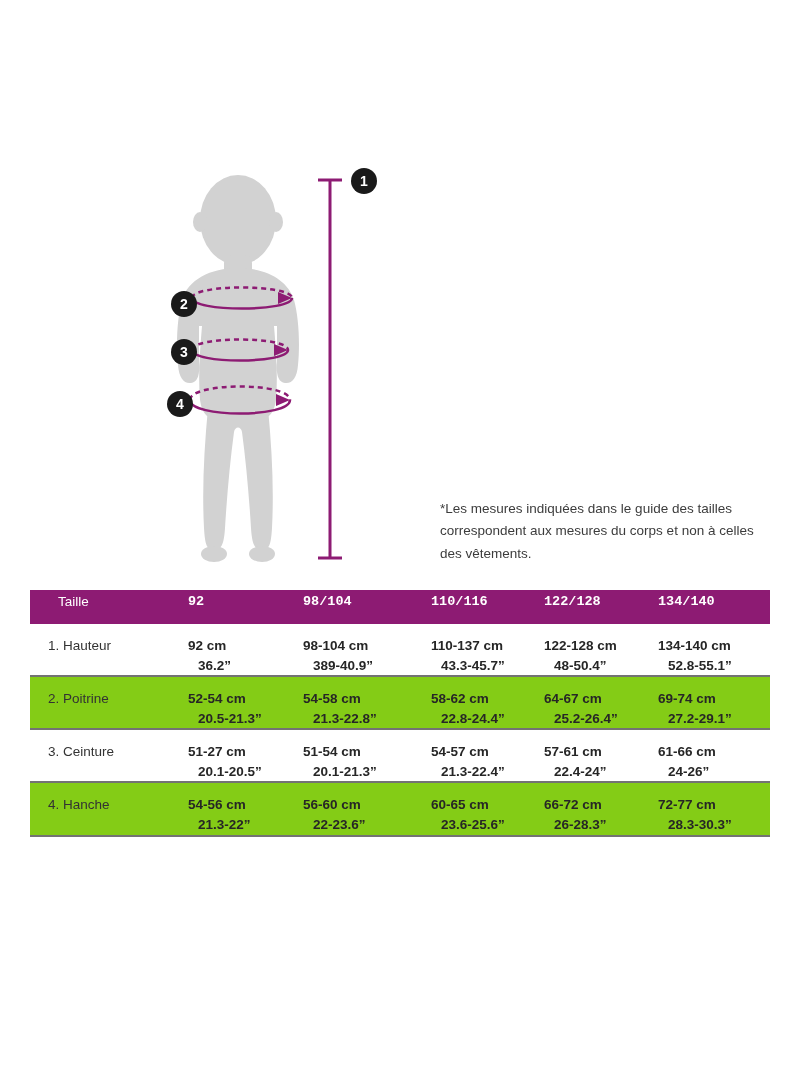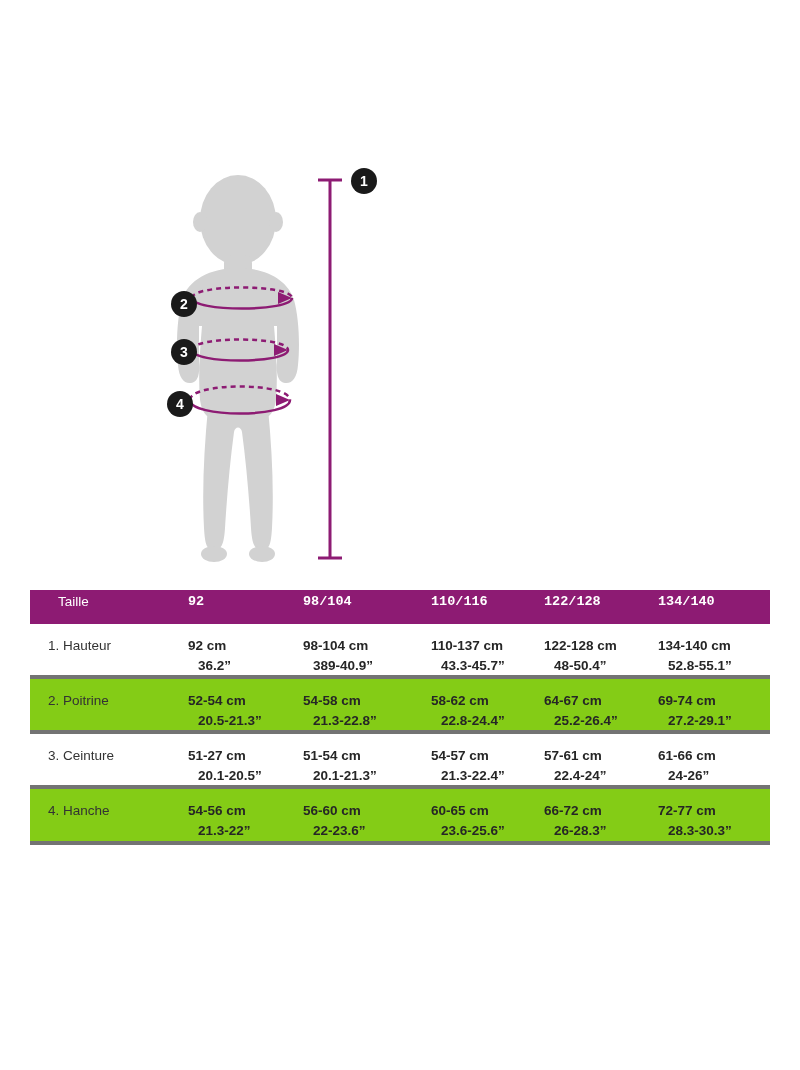--- a/index.html
+++ b/index.html
@@ -65,21 +65,21 @@
   .size-table thead tr.head-row th.hdr-label { font-weight: normal; padding-left: 28px; }
   .size-table thead tr.head-row th.hdr-val { font-weight: bold; font-family: Liberation Mono, monospace; }
   .size-table thead tr.head-row:first-child th { padding-top: 15px; padding-bottom: 4px; }
   .size-table thead tr.head-row:last-child th { padding-top: 4px; padding-bottom: 15px; }
 
   .size-table tbody td {
     font-size: 13.5px;
     padding: 12px 0 0 18px;
     vertical-align: top;
     line-height: 1.45;
-    border-bottom: 4px solid #737373;
+    border-bottom: 2px solid #737373;
   }
   .size-table tbody tr.alt td { background: #84cc16; }
   .size-table tbody td.rowlabel { color: #333333; font-weight: normal; }
   .size-table tbody td.value { font-weight: bold; color: #262626; }
   .size-table tbody td .metric { display: block; }
   .size-table tbody td .imperial { display: block; margin-left: 10px; }
 </style>
 </head>
 <body>
 
@@ -166,20 +166,21 @@
       <g>
         <circle cx="34" cy="202" r="13" fill="#1a1a1a"></circle>
         <text x="34" y="207" text-anchor="middle" fill="#ffffff" font-family="Liberation Sans, sans-serif" font-size="14" font-weight="bold">3</text>
       </g>
       <g>
         <circle cx="30" cy="254" r="13" fill="#1a1a1a"></circle>
         <text x="30" y="259" text-anchor="middle" fill="#ffffff" font-family="Liberation Sans, sans-serif" font-size="14" font-weight="bold">4</text>
       </g>
     </svg>
 
+    <div class="note">*Les mesures indiquées dans le guide des tailles correspondent aux mesures du corps et non à celles des vêtements.</div>
   </div>
 
   <table class="size-table">
     <colgroup>
       <col class="c0">
         <col class="c1">
         <col class="c2">
         <col class="c3">
         <col class="c4">
         <col class="c5">

